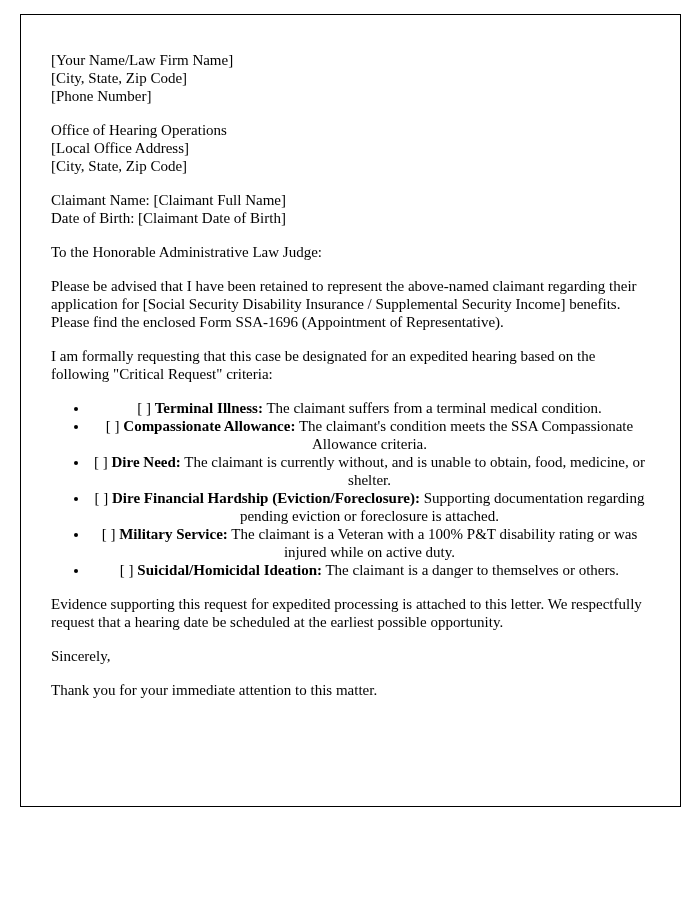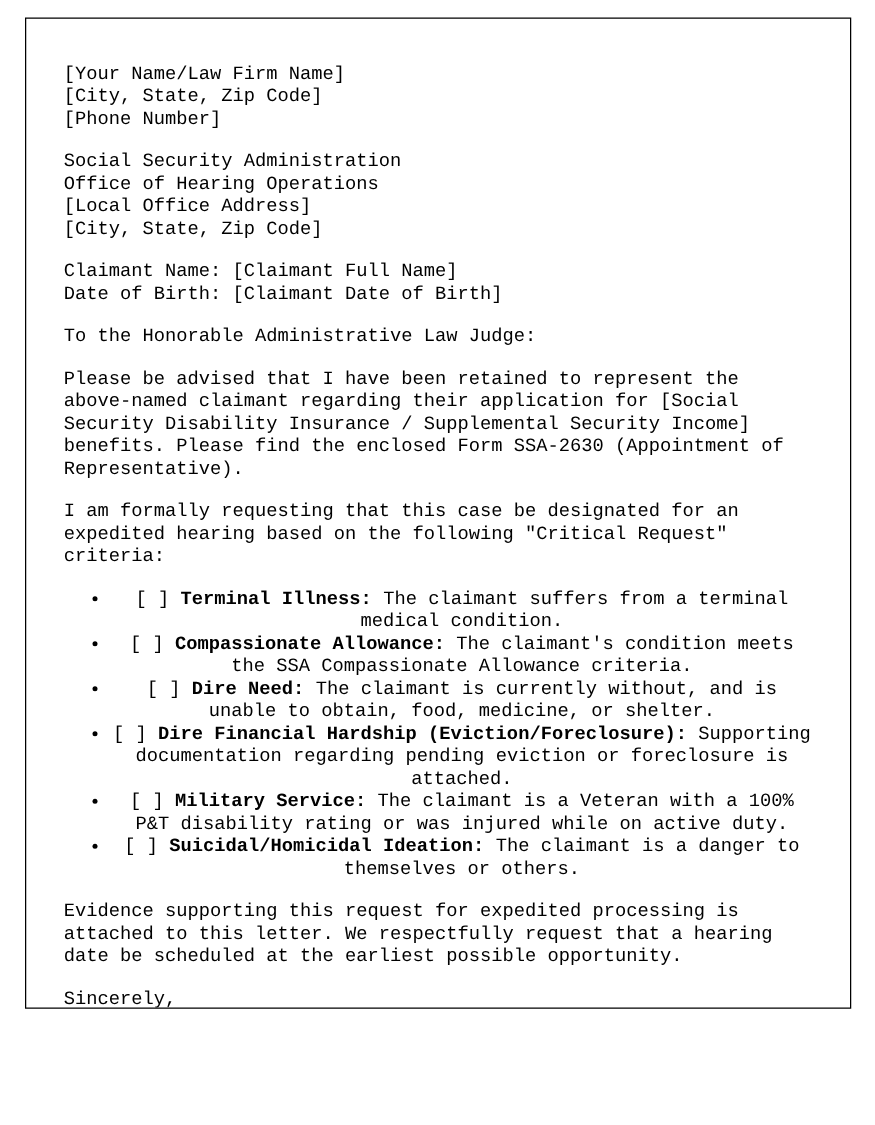--- a/index.html
+++ b/index.html
@@ -26,21 +26,20 @@
     height: 791px;
     border: 1px solid #000000;
     background: #ffffff;
     overflow: hidden;
     box-sizing: content-box;
   }
   .letter {
     padding: 36px 30px 0 30px;
     font-size: 15px;
     line-height: 18px;
-    font-family: Liberation Mono, monospace;
   }
   .block {
     margin: 0 0 16px 0;
   }
   .letter p {
     margin: 0 0 16px 0;
   }
   ul.criteria {
     margin: 0 0 16px 0;
     padding-left: 38px;
@@ -62,34 +61,33 @@
   <div class="page">
     <div class="letter">
 
       <div class="block">
           <div>[Your Name/Law Firm Name]</div>
           <div>[City, State, Zip Code]</div>
           <div>[Phone Number]</div>
         </div>
 
       <div class="block">
-          <div>Social Security Administration</div>
           <div>Office of Hearing Operations</div>
           <div>[Local Office Address]</div>
           <div>[City, State, Zip Code]</div>
         </div>
 
       <div class="block">
           <div>Claimant Name: [Claimant Full Name]</div>
           <div>Date of Birth: [Claimant Date of Birth]</div>
         </div>
 
       <p>To the Honorable Administrative Law Judge:</p>
 
-      <p>Please be advised that I have been retained to represent the above-named claimant regarding their application for [Social Security Disability Insurance / Supplemental Security Income] benefits. Please find the enclosed Form SSA-2630 (Appointment of Representative).</p>
+      <p>Please be advised that I have been retained to represent the above-named claimant regarding their application for [Social Security Disability Insurance / Supplemental Security Income] benefits. Please find the enclosed Form SSA-1696 (Appointment of Representative).</p>
 
       <p>I am formally requesting that this case be designated for an expedited hearing based on the following "Critical Request" criteria:</p>
 
       <ul class="criteria">
           <li><span>[ ]</span> <strong>Terminal Illness:</strong> <span>The claimant suffers from a terminal medical condition.</span></li>
           <li><span>[ ]</span> <strong>Compassionate Allowance:</strong> <span>The claimant's condition meets the SSA Compassionate Allowance criteria.</span></li>
           <li><span>[ ]</span> <strong>Dire Need:</strong> <span>The claimant is currently without, and is unable to obtain, food, medicine, or shelter.</span></li>
           <li><span>[ ]</span> <strong>Dire Financial Hardship (Eviction/Foreclosure):</strong> <span>Supporting documentation regarding pending eviction or foreclosure is attached.</span></li>
           <li><span>[ ]</span> <strong>Military Service:</strong> <span>The claimant is a Veteran with a 100% P&amp;T disability rating or was injured while on active duty.</span></li>
           <li><span>[ ]</span> <strong>Suicidal/Homicidal Ideation:</strong> <span>The claimant is a danger to themselves or others.</span></li>

